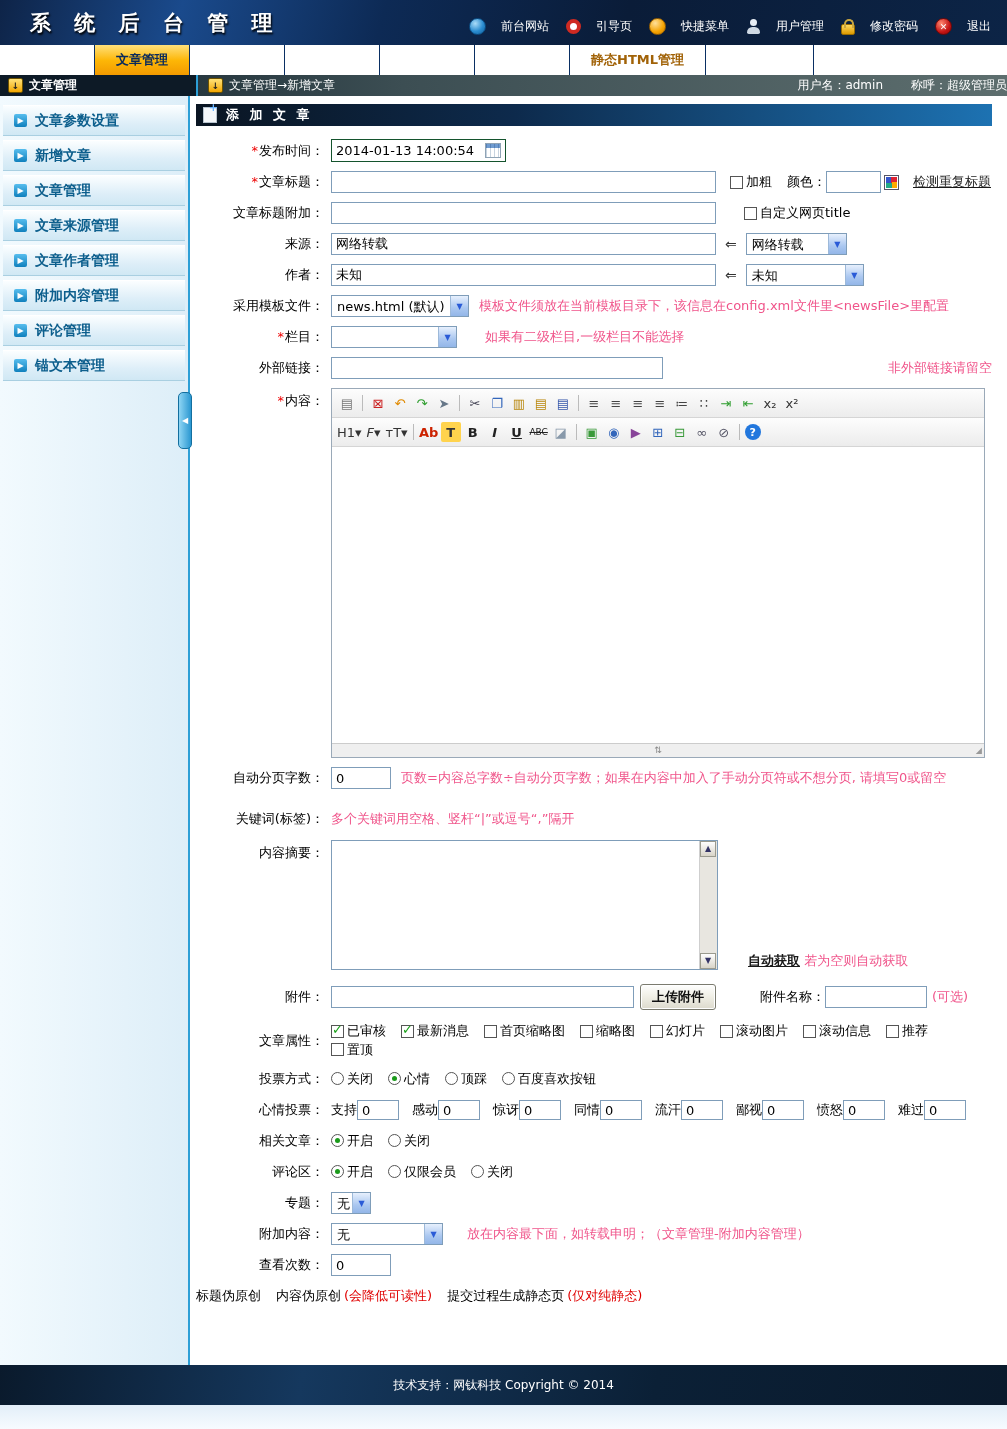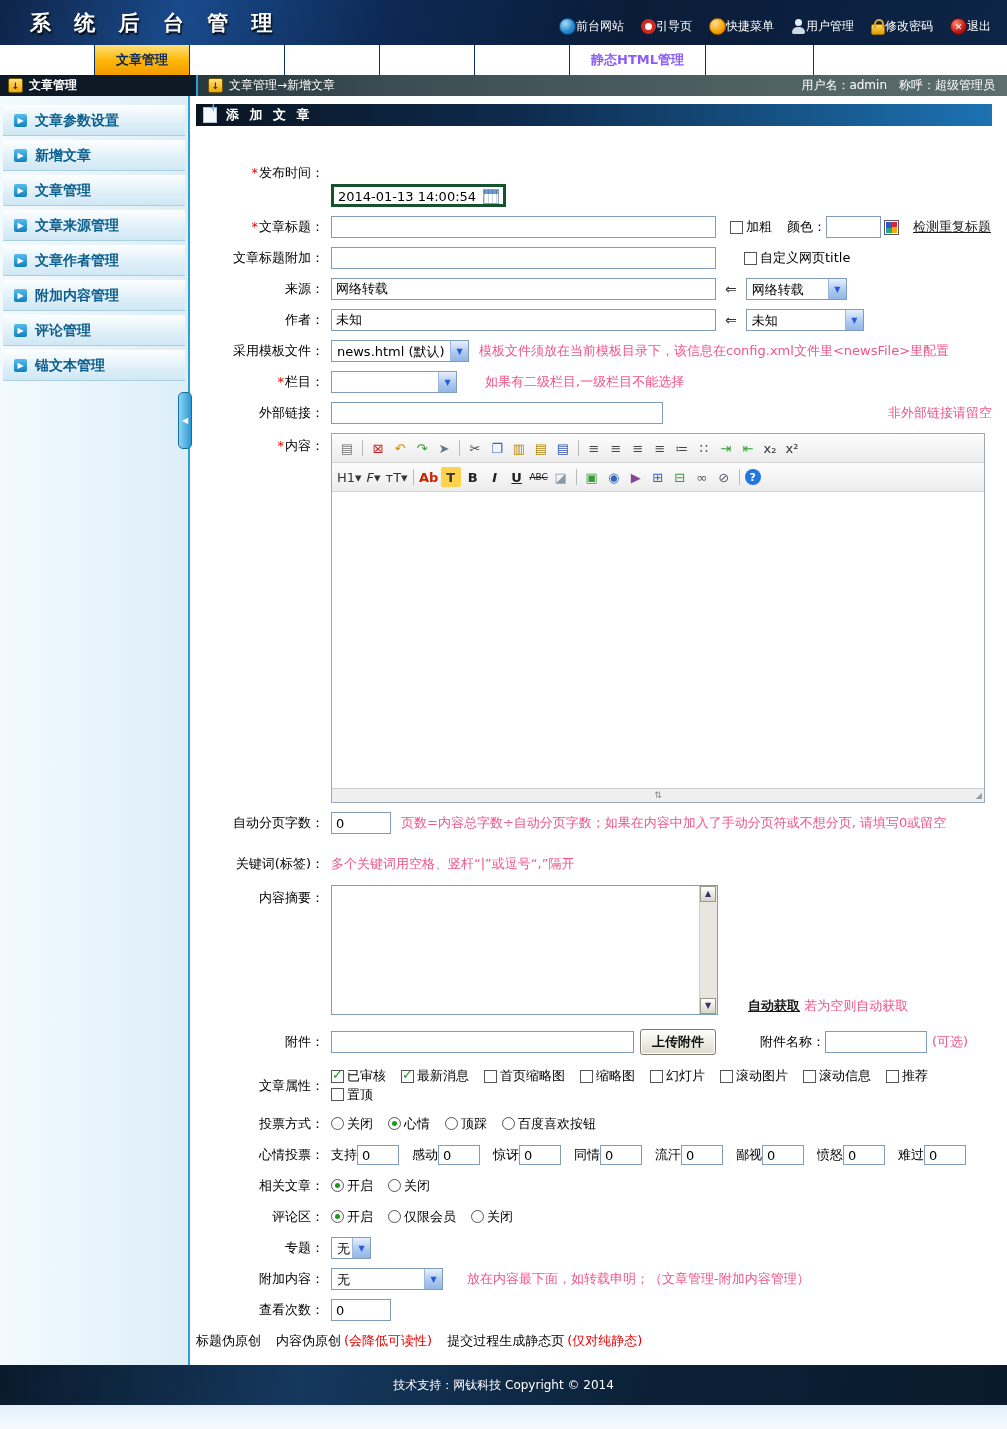--- a/index.html
+++ b/index.html
@@ -4,45 +4,45 @@
 <style>
   html,body{margin:0;padding:0;background:#fff;}
   body{font-family:"DejaVu Sans","Liberation Sans",sans-serif;}
   .page{width:1007px;height:1429px;overflow:hidden;position:relative;background:#fff;}
 
   
   .apphdr{height:45px;display:flex;align-items:center;
     background:linear-gradient(105deg,#0e2448 0%,#1a4a8c 18%,#0d2a55 38%,#0a1c38 62%,#0c2446 100%);}
   .apptitle{margin-left:30px;font-size:21px;font-weight:bold;color:#fff;letter-spacing:8px;text-shadow:1px 2px 2px #000;}
   .hlinks{margin-left:auto;margin-right:16px;display:flex;align-items:center;gap:17px;}
-  .hlink{display:flex;align-items:center;gap:0;color:#fff;font-size:12px;cursor:pointer;white-space:nowrap;margin-top:8px;}
+  .hlink{display:flex;align-items:center;gap:15px;color:#fff;font-size:12px;cursor:pointer;white-space:nowrap;margin-top:8px;}
   .hicon{width:15px;height:15px;border-radius:50%;display:inline-block;position:relative;flex:none;}
   .globe-icon{background:radial-gradient(circle at 35% 30%,#aadcf8,#2a8cd0 55%,#135f9a);border:1px solid #0b4f86;}
   .lifering-icon{background:#fff;border:4px solid #cf2a22;box-sizing:border-box;width:15px;height:15px;}
   .quick-menu-icon{background:radial-gradient(circle at 35% 28%,#ffe09a,#f5a300 60%,#c97d00);border:1px solid #a06400;}
   .user-icon{border-radius:0;}
   .user-icon::before{content:"";position:absolute;left:4px;top:0;width:7px;height:7px;border-radius:50%;background:#e8eef5;}
   .user-icon::after{content:"";position:absolute;left:1px;top:8px;width:13px;height:7px;border-radius:6px 6px 2px 2px;background:#cfd9e4;}
   .lock-icon{border-radius:2px;width:12px;height:9px;margin-top:6px;background:linear-gradient(#ffd95e,#dd9a00);border:1px solid #9a6d00;}
   .lock-icon::before{content:"";position:absolute;left:2px;top:-6px;width:6px;height:7px;border:2px solid #c9a63f;border-bottom:none;border-radius:5px 5px 0 0;}
   .logout-icon{background:radial-gradient(circle at 35% 30%,#ff8a72,#c41414 60%,#8c0c0c);border:1px solid #6d0808;}
   .logout-icon::after{content:"✕";position:absolute;left:0;top:0;width:15px;height:15px;display:flex;align-items:center;justify-content:center;color:#fff;font-size:9px;font-weight:bold;}
 
   
   .nav{height:30px;display:flex;background:linear-gradient(#2f7fd0,#0e4astatic 0) ,linear-gradient(#3487d6,#0d4489 55%,#0a3a78);}
   .tab{padding:0 21px;line-height:30px;color:#fff;font-weight:bold;font-size:13px;cursor:pointer;
     border-right:1px solid #0a2f63;box-shadow:inset 1px 0 0 rgba(255,255,255,.18);white-space:nowrap;}
   .tab.active{background:linear-gradient(#ffe07a,#fdb606 52%,#f29a00);color:#0a2a5c;box-shadow:none;}
-  .tab.hl{color:#8b5cf6;}
+  .tab.hl{color:#a16207;}
 
   
   .crumb{height:21px;display:flex;align-items:stretch;background:linear-gradient(90deg,#13222c,#3c4e53 40%,#5d6e6e);color:#fff;font-size:12px;}
   .crumbL{width:188px;flex:none;display:flex;align-items:center;gap:6px;padding-left:8px;background:#0d1a26;font-weight:bold;}
   .crumbM{flex:1;display:flex;align-items:center;gap:6px;padding-left:10px;border-left:2px solid #2d9fd6;}
-  .crumbR{margin-left:auto;display:flex;gap:12px;padding-right:12px;text-align:center;}
+  .crumbR{margin-left:auto;display:flex;gap:28px;text-align:center;}
   .ybox{width:13px;height:13px;flex:none;background:linear-gradient(#ffe27a,#f3a700);border:1px solid #6d5200;color:#222;
     font-size:9px;font-weight:bold;display:flex;align-items:center;justify-content:center;border-radius:2px;}
 
   
   .bodywrap{display:flex;height:1269px;overflow:hidden;position:relative;background:#fff;}
   .sidebar{width:188px;flex:none;background:linear-gradient(90deg,#f2fafe,#ddeef8);padding-top:9px;}
   .side-item{height:29px;margin:0 3px 4px 3px;display:flex;align-items:center;gap:8px;padding-left:11px;
     font-size:14px;font-weight:bold;color:#0d5f8d;cursor:pointer;
     background:linear-gradient(#fbfeff,#ddeef8 62%,#d0e8f4);border-top:1px solid #fff;border-bottom:1px solid #a9cfe1;}
   .side-ico{width:13px;height:13px;flex:none;background:linear-gradient(#56bdee,#1080bd);border-radius:2px;color:#fff;
@@ -66,22 +66,22 @@
     font-family:"DejaVu Sans","Liberation Sans",sans-serif;}
   .w-lg{width:385px;} .w-kw{width:577px;} .w-sm{width:60px;} .w-color{width:55px;} .w-mood{width:42px;height:20px;}
   .w-att{width:303px;} .w-attname{width:102px;}
   .hint{color:#f0548a;font-size:13px;margin-left:10px;white-space:nowrap;}
   .hint2{color:#f0548a;font-size:13px;}
   .redtxt{color:#e00000;}
   .ulink{color:#1a1a1a;text-decoration:underline;cursor:pointer;font-weight:bold;white-space:nowrap;}
   .bluebold{color:#0000cc;font-weight:bold;cursor:pointer;}
   .gap{display:inline-block;width:14px;}
 
-  .date-wrap{display:inline-flex;align-items:flex-end;justify-content:space-between;border:3px solid #14532d;
-    height:23px;width:175px;padding:0 4px;box-sizing:border-box;background:#fff;margin-top:45px;}
+  .date-wrap{display:inline-flex;align-items:center;justify-content:space-between;border:1px solid #14532d;
+    height:23px;width:175px;padding:0 4px;box-sizing:border-box;background:#fff;}
   .cal-icon{width:16px;height:15px;border:1px solid #8fa3b5;box-sizing:border-box;cursor:pointer;
     background:linear-gradient(#6f9bd0 0 4px,#fff 4px),repeating-linear-gradient(90deg,#c8d4e0 0 1px,transparent 1px 4px);
     background-blend-mode:multiply;}
   .palette-icon{width:15px;height:15px;border:1px solid #556;box-sizing:border-box;cursor:pointer;margin-left:3px;
     background:conic-gradient(#d23 0 25%,#fa0 0 50%,#2a8 0 75%,#35c 0);box-shadow:inset 0 0 0 1px #fff;}
 
   .sel{display:inline-flex;align-items:stretch;border:1px solid #7f9db9;height:22px;background:#fff;
     font-size:13px;box-sizing:border-box;cursor:pointer;}
   .sel .txt{padding:2px 5px 0 5px;flex:1;white-space:nowrap;overflow:hidden;}
   .sel .btn{width:17px;flex:none;background:linear-gradient(#e7f0fd,#aac7f0 60%,#93b6e8);border-left:1px solid #9db9d9;

